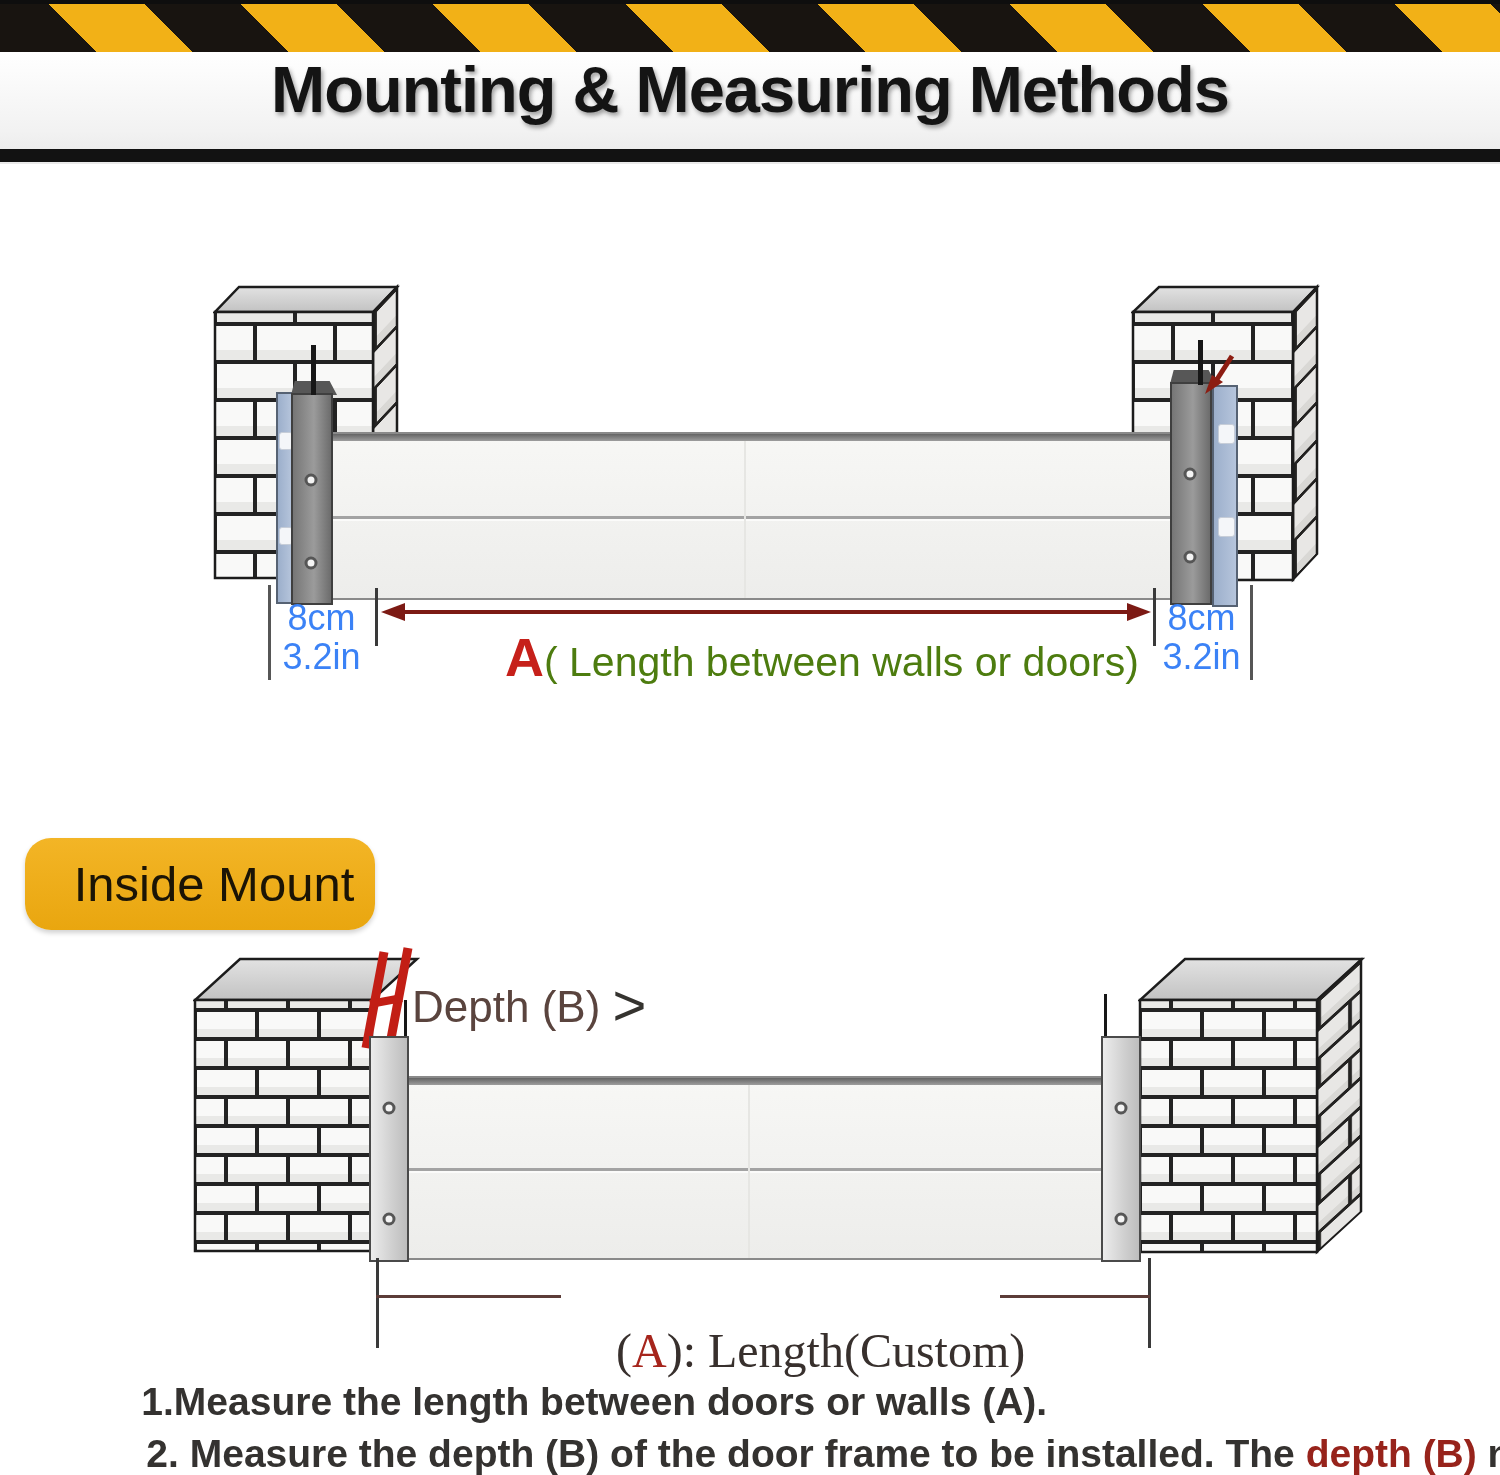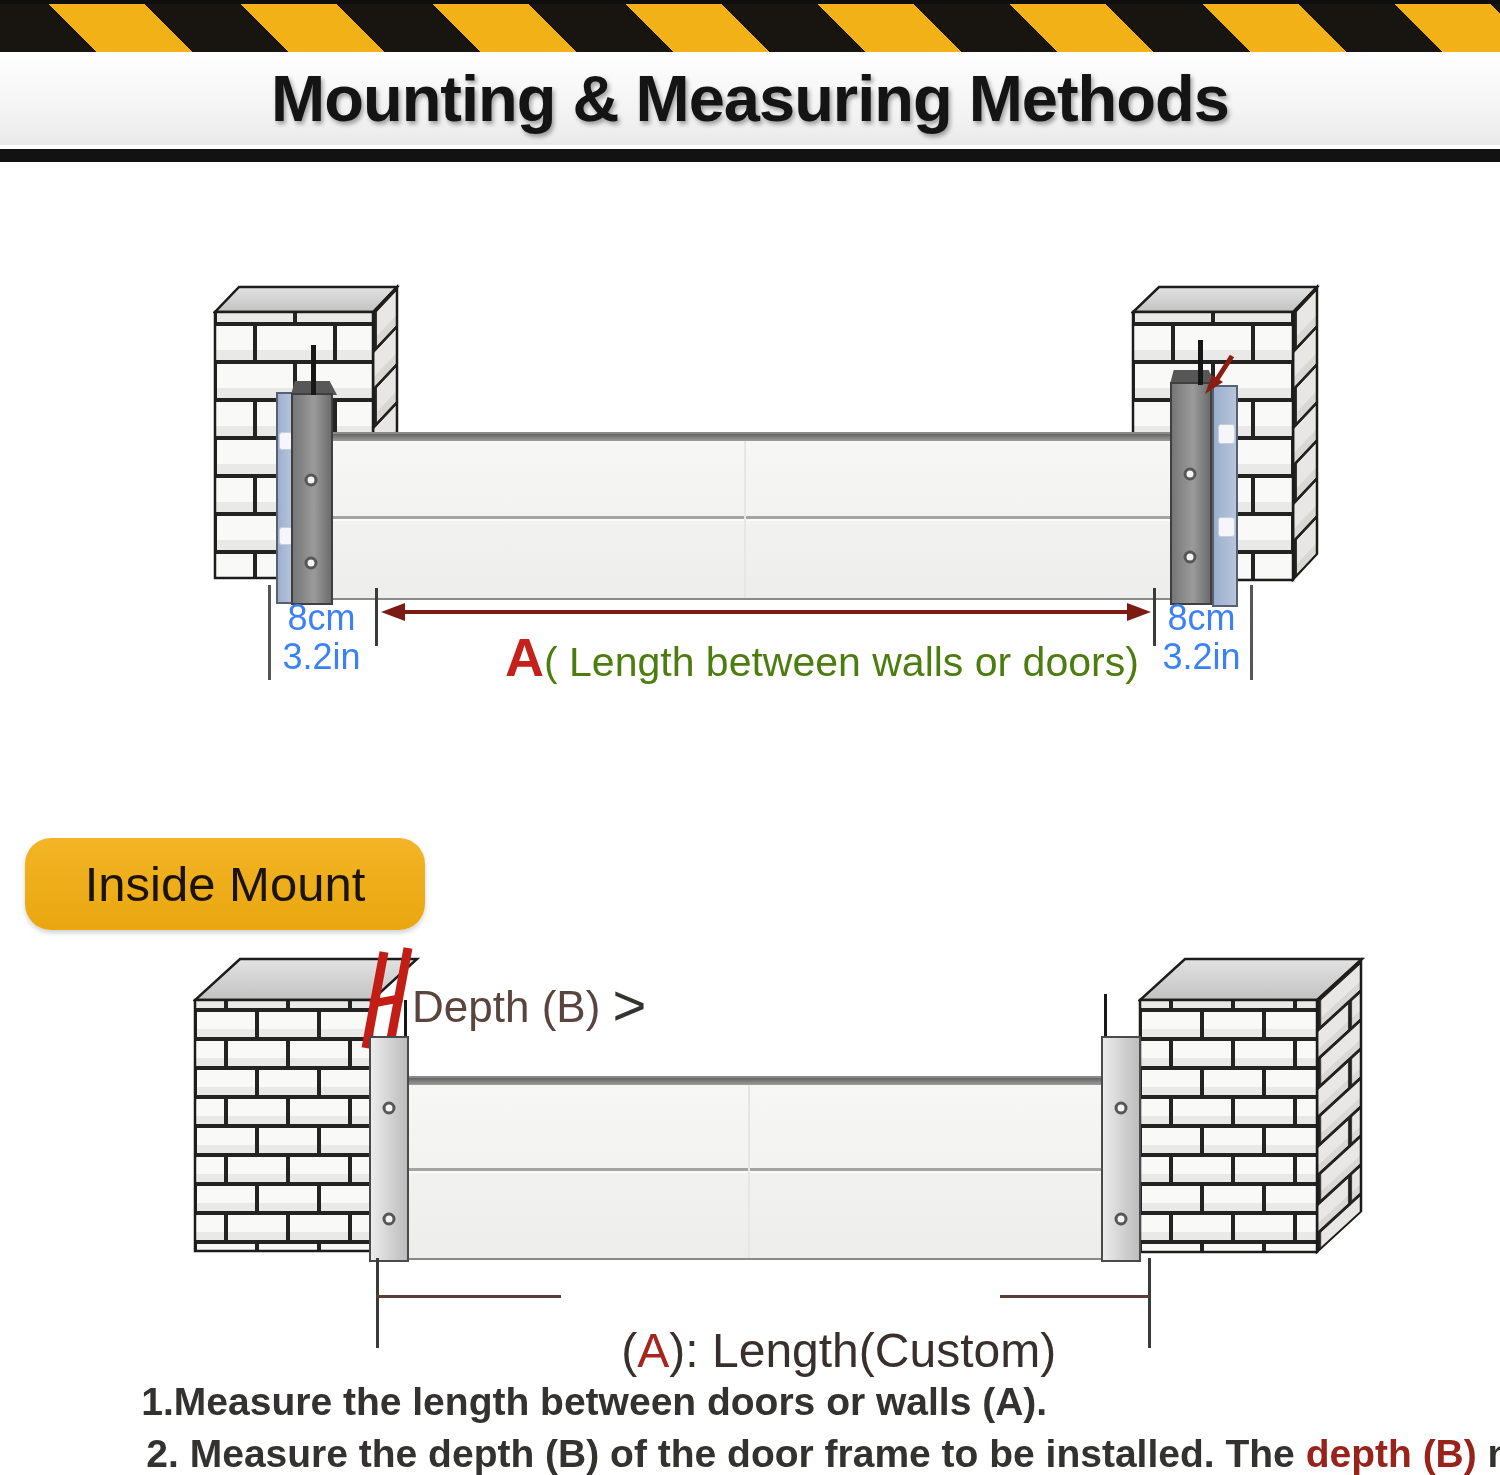--- a/index.html
+++ b/index.html
@@ -3,23 +3,23 @@
 <meta charset="utf-8">
 <style>
   html,body{margin:0;padding:0;background:#fff;}
   #stage{position:relative;width:1500px;height:1475px;background:#fff;overflow:hidden;
          font-family:"Liberation Sans","DejaVu Sans",sans-serif;color:#333;}
 
   
   .caution-stripe{position:absolute;left:0;top:0;right:0;height:52px;
     border-top:4px solid #0e0e0e;box-sizing:border-box;
     background:repeating-linear-gradient(45deg,#181410 0 68px,#f2b117 68px 136px);}
-  .title-band{position:absolute;left:0;top:52px;right:0;height:93px;
+  .title-band{position:absolute;left:0;top:52px;right:0;height:112px;
     background:linear-gradient(#ffffff,#f2f2f2 70%,#e9e9e9);
-    display:flex;align-items:center;justify-content:center;}
+    display:flex;align-items:flex-start;justify-content:center;}
   .page-title{font-size:65px;font-weight:700;letter-spacing:-1px;color:#141414;
     text-shadow:2px 3px 4px rgba(50,50,50,.45);white-space:nowrap;}
   .title-bar{position:absolute;left:0;top:149px;right:0;height:13px;background:#121212;}
 
   
   .badge{position:absolute;background:linear-gradient(#f3b526,#e9a60f);
     border-radius:26px;display:flex;align-items:center;justify-content:center;
     font-size:49px;color:#1b1405;box-shadow:0 3px 5px rgba(0,0,0,.18);}
 
   
@@ -176,21 +176,21 @@
   <div class="dim-text" style="left:268px;top:597px;width:107px;">8cm</div>
   <div class="dim-text" style="left:264px;top:636px;width:115px;">3.2in</div>
   <div class="dim-text" style="left:1153px;top:597px;width:97px;">8cm</div>
   <div class="dim-text" style="left:1150px;top:636px;width:103px;">3.2in</div>
 
   <div class="span-label" style="left:505px;top:626px;">
     <span class="big-a">A</span><span class="rest">( Length between walls or doors)</span>
   </div>
 
 
-  <div class="badge" style="left:25px;top:838px;width:400px;height:92px;">
+  <div class="badge" style="left:25px;top:838px;width:322px;height:92px;padding-left:28px;">
     <span>Inside Mount</span>
   </div>
 
   <svg class="abs" style="left:193px;top:950px;" width="228" height="310" viewBox="0 0 228 310">
     <polygon points="2,50 179,50 224,9 47,9" fill="url(#capg)" stroke="#1c1c1c" stroke-width="2.5"></polygon>
     <rect x="2" y="50" width="177" height="251" fill="url(#bki)" stroke="#1c1c1c" stroke-width="2.5"></rect>
   </svg>
 
   <svg class="abs" style="left:1138px;top:950px;" width="228" height="312" viewBox="0 0 228 312">
     <polygon points="2,50 179,50 224,9 47,9" fill="url(#capg)" stroke="#1c1c1c" stroke-width="2.5"></polygon>
@@ -223,21 +223,21 @@
   <div class="bracket-i" style="left:1101px;top:1036px;width:40px;height:226px;"></div>
   <div class="hole" style="left:389px;top:1108px;"></div>
   <div class="hole" style="left:389px;top:1219px;"></div>
   <div class="hole" style="left:1121px;top:1108px;"></div>
   <div class="hole" style="left:1121px;top:1219px;"></div>
 
   <div class="tick" style="left:376px;top:1258px;height:90px;"></div>
   <div class="tick" style="left:1148px;top:1258px;height:90px;"></div>
   <div class="hseg" style="left:376px;top:1295px;width:185px;"></div>
   <div class="hseg" style="left:1000px;top:1295px;width:150px;"></div>
-  <div class="len-label" style="left:568px;top:1268px;">
+  <div class="len-label" style="left:568px;top:1268px;font-family:Liberation Serif, serif;">
     <span>(</span><span class="a">A</span><span>): Length(Custom)</span>
   </div>
 
   <div class="bstep" style="left:98px;top:1336px;">
     <span>1.Measure the length between doors or walls </span><span>(A)</span><span>.</span>
   </div>
   <div class="bstep" style="left:103px;top:1388px;">
     <span>2. Measure the depth (B) of the door frame to be installed. The </span><span class="emr">depth (B)</span><span> needs</span>
   </div>
   <div class="bstep" style="left:70px;top:1430px;">

